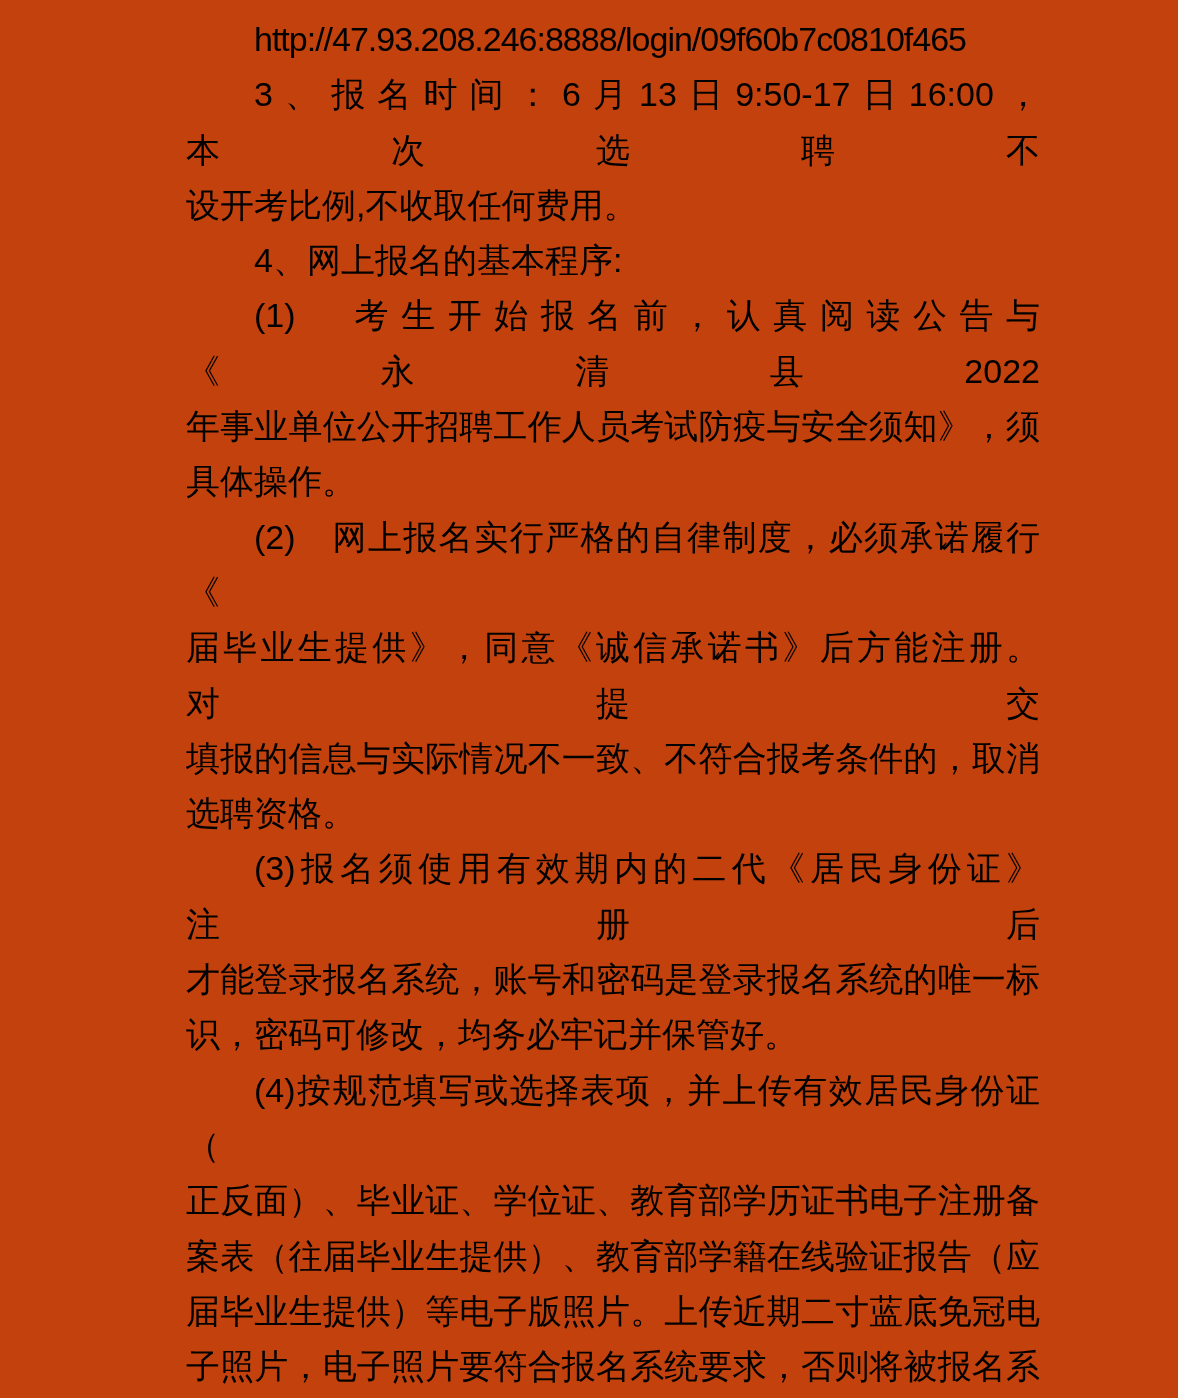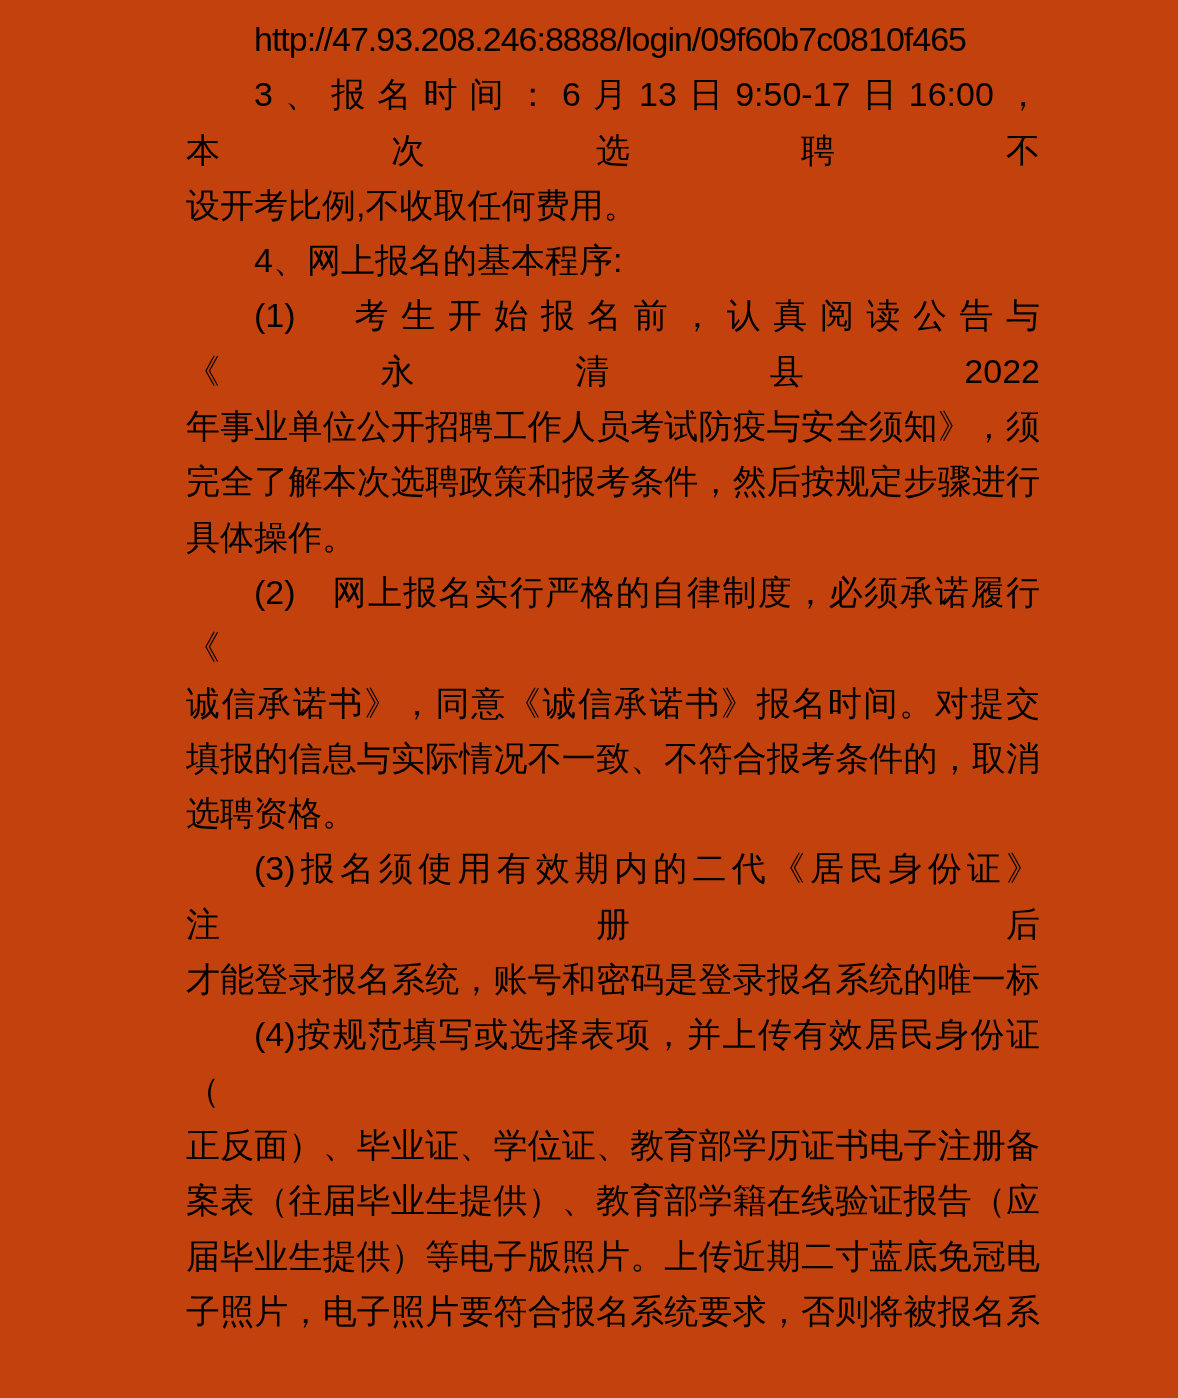--- a/index.html
+++ b/index.html
@@ -53,27 +53,27 @@
 <body>
 
 <div class="page">
   <div class="doc" id="doc">
       <div class="line left indent url">http://47.93.208.246:8888/login/09f60b7c0810f465</div>
       <div class="line justify indent">3、报名时间：6月13日9:50-17日16:00，本次选聘不</div>
       <div class="line left">设开考比例,不收取任何费用。</div>
       <div class="line left indent">4、网上报名的基本程序:</div>
       <div class="line justify indent">(1)　考生开始报名前，认真阅读公告与《永清县2022</div>
       <div class="line justify">年事业单位公开招聘工作人员考试防疫与安全须知》，须</div>
-      <div class="line justify">完全了解本次选聘政策和报考条件，然后按规定步骤进行</div>
       <div class="line left">具体操作。</div>
       <div class="line justify indent">(2)　网上报名实行严格的自律制度，必须承诺履行《</div>
-      <div class="line justify">诚信承诺书》，同意《诚信承诺书》报名时间。对提交</div>
+      <div class="line justify">届毕业生提供》，同意《诚信承诺书》后方能注册。对提交</div>
       <div class="line justify">填报的信息与实际情况不一致、不符合报考条件的，取消</div>
       <div class="line left">选聘资格。</div>
       <div class="line justify indent">(3)报名须使用有效期内的二代《居民身份证》注册后</div>
       <div class="line justify">才能登录报名系统，账号和密码是登录报名系统的唯一标</div>
+      <div class="line left">识，密码可修改，均务必牢记并保管好。</div>
       <div class="line justify indent">(4)按规范填写或选择表项，并上传有效居民身份证（</div>
       <div class="line justify">正反面）、毕业证、学位证、教育部学历证书电子注册备</div>
       <div class="line justify">案表（往届毕业生提供）、教育部学籍在线验证报告（应</div>
       <div class="line justify">届毕业生提供）等电子版照片。上传近期二寸蓝底免冠电</div>
       <div class="line justify">子照片，电子照片要符合报名系统要求，否则将被报名系</div>
     </div>
 </div>
 
 </body></html>

